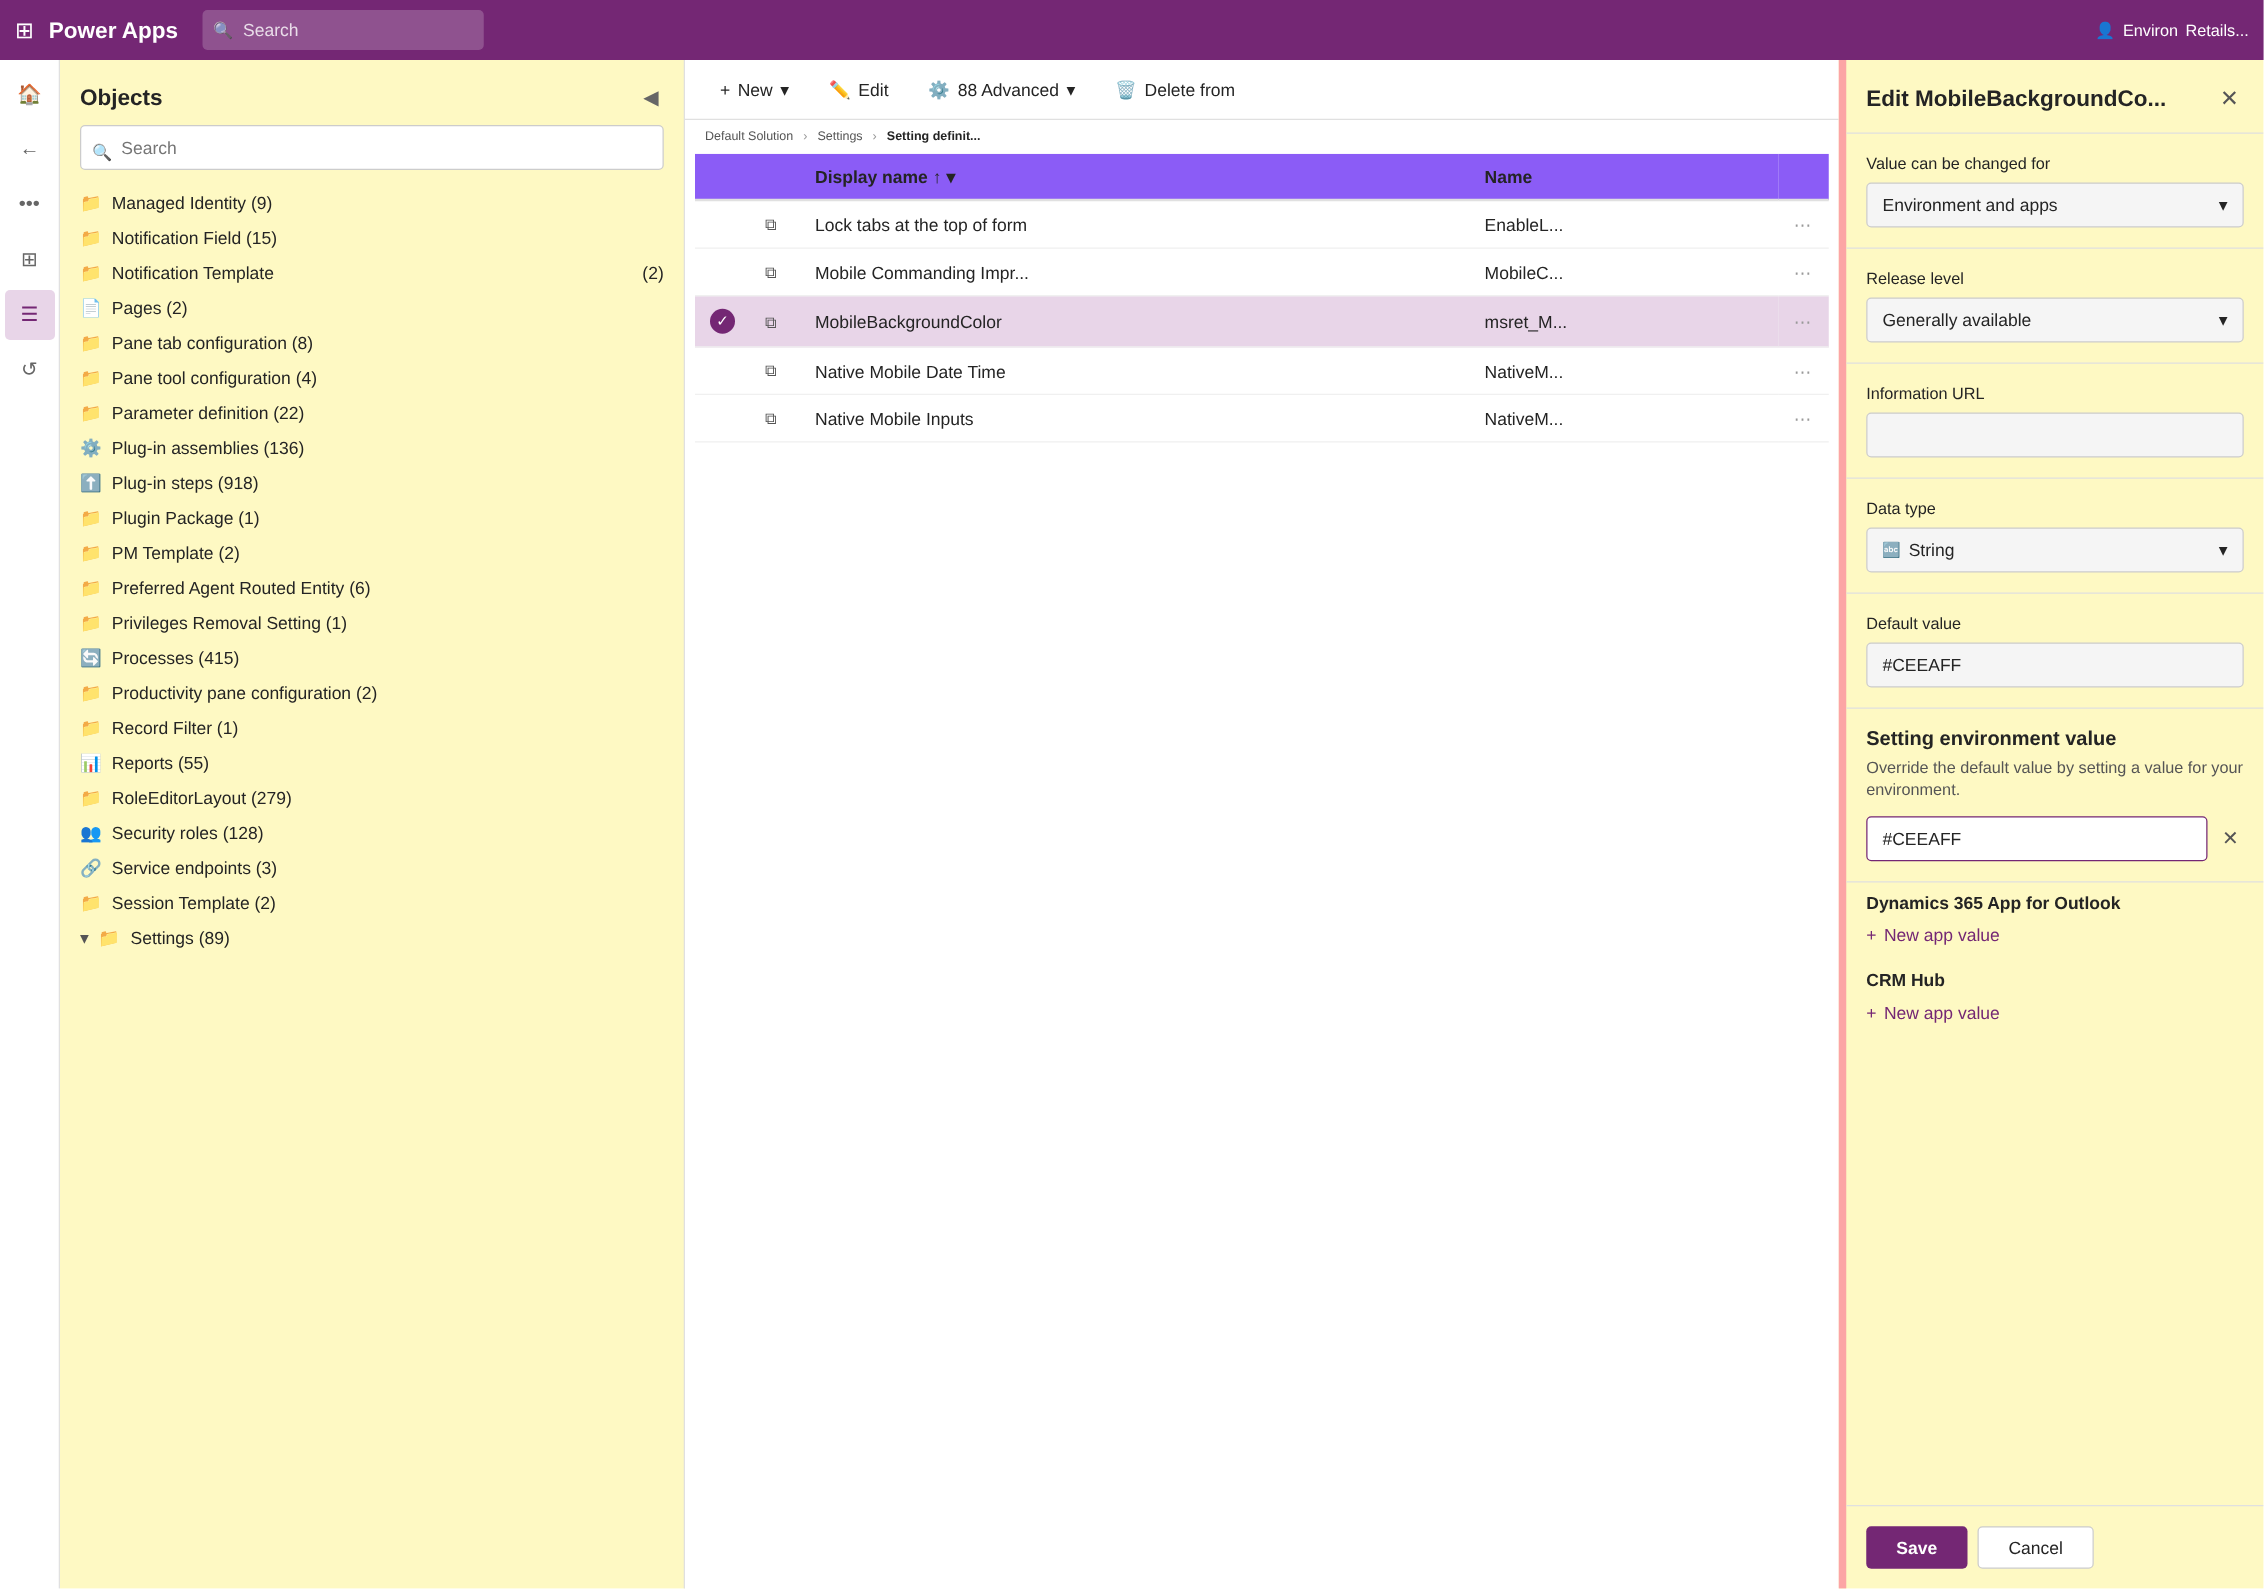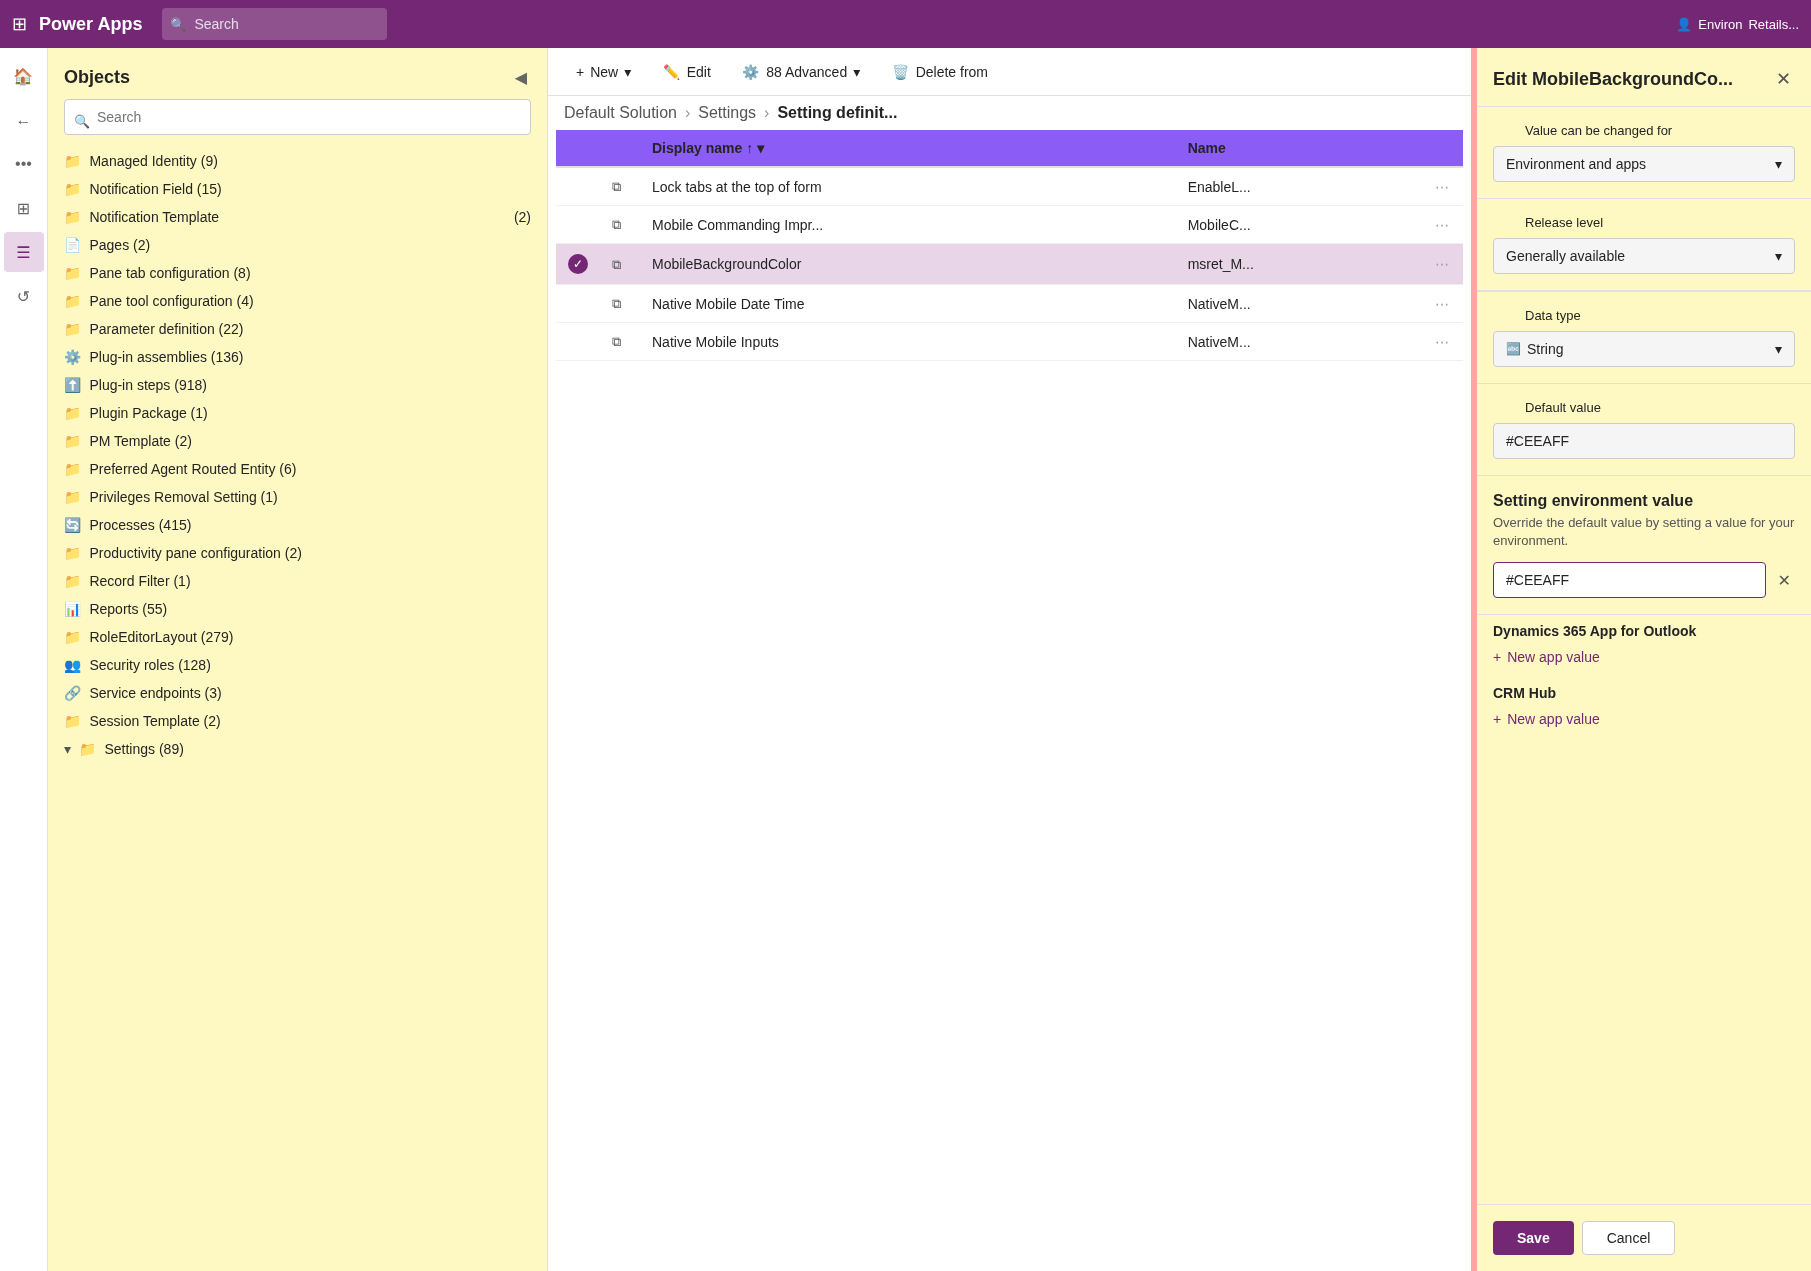--- a/index.html
+++ b/index.html
@@ -194,21 +194,21 @@
       border-radius: 4px;
       cursor: pointer;
       font-size: 14px;
       color: #242424;
       border: none;
       background: none;
     }
 
     .breadcrumb {
       padding: 8px 16px;
-      font-size: 16px;
+      font-size: 10px;
       color: #555;
       display: flex;
       align-items: center;
       gap: 8px;
       flex-shrink: 0;
     }
     .breadcrumb-sep { color: #999; }
     .breadcrumb-current { font-weight: 600; color: #242424; }
 
     
@@ -281,21 +281,20 @@
       border-radius: 4px;
     }
     .panel-section {
       padding: 16px;
     }
     .panel-label {
       font-size: 13px;
       color: #242424;
       margin-bottom: 8px;
       font-weight: 400;
-      margin-left: 32px;
     }
     .panel-dropdown {
       width: 100%;
       height: 36px;
       border: 1px solid #ccc;
       border-radius: 4px;
       padding: 0 12px;
       font-size: 14px;
       color: #242424;
       background: #f5f5f5;
@@ -663,20 +662,24 @@
     <div class="panel-section">
       <div class="panel-label">Release level</div>
       <div class="panel-dropdown">
         <span>Generally available</span>
         <span>▾</span>
       </div>
     </div>
 
     <hr class="panel-separator">
 
+    <div class="panel-section">
+      <div class="panel-label">Information URL</div>
+      <input type="text" class="panel-text-input" value="" style="">
+    </div>
 
     <hr class="panel-separator">
 
     <div class="panel-section">
       <div class="panel-label">Data type</div>
       <div class="panel-dropdown">
         <span style="display:flex;align-items:center;gap:6px">
           <span style="font-size:12px;color:#742774">🔤</span>
           <span>String</span>
         </span>

